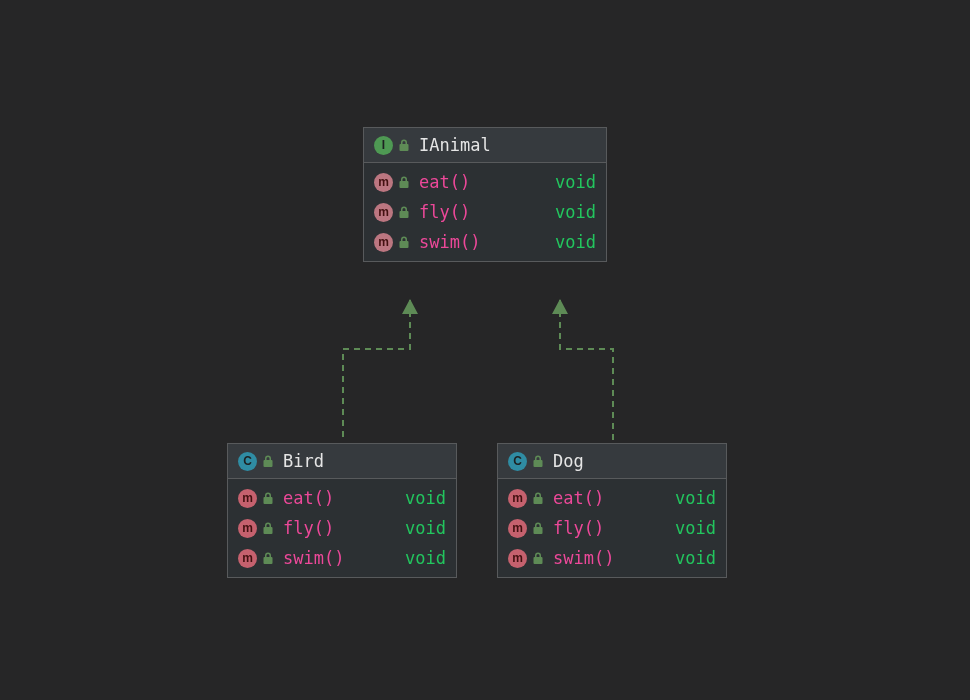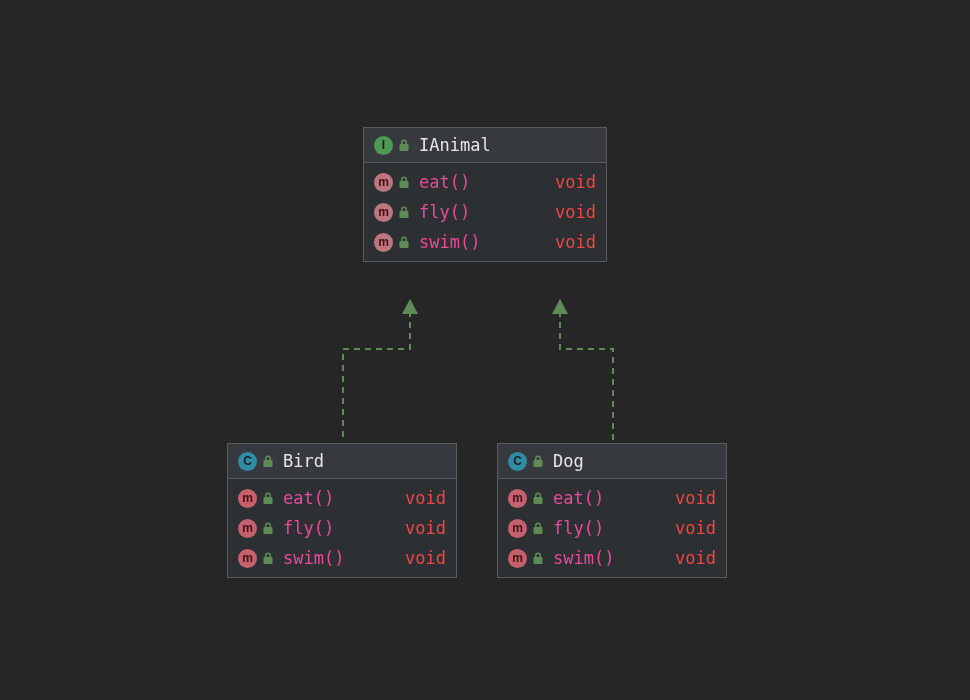--- a/index.html
+++ b/index.html
@@ -81,21 +81,21 @@
     .class-name {
       color: #e5e5e5;
       margin-left: 4px;
     }
     .member-sig {
       color: #ec4899;
       margin-left: 4px;
       min-width: 64px;
     }
     .member-type {
-      color: #ef4444;
+      color: #22c55e;
       margin-left: auto;
       padding-left: 8px;
     }
     .connector {
       position: absolute;
       pointer-events: none;
     }
     #box-ianimal { left: 363px; top: 127px; width: 244px; }
     #box-bird   { left: 227px; top: 443px; width: 230px; }
     #box-dog    { left: 497px; top: 443px; width: 230px; }

